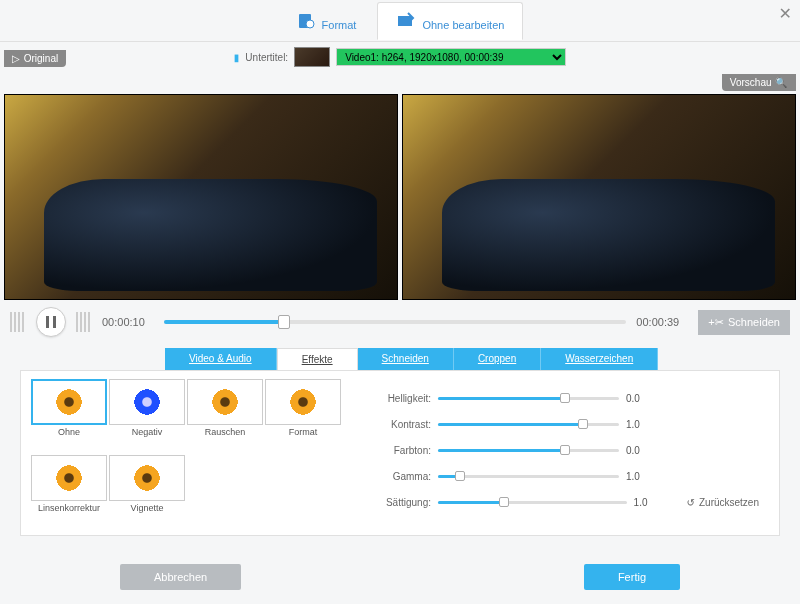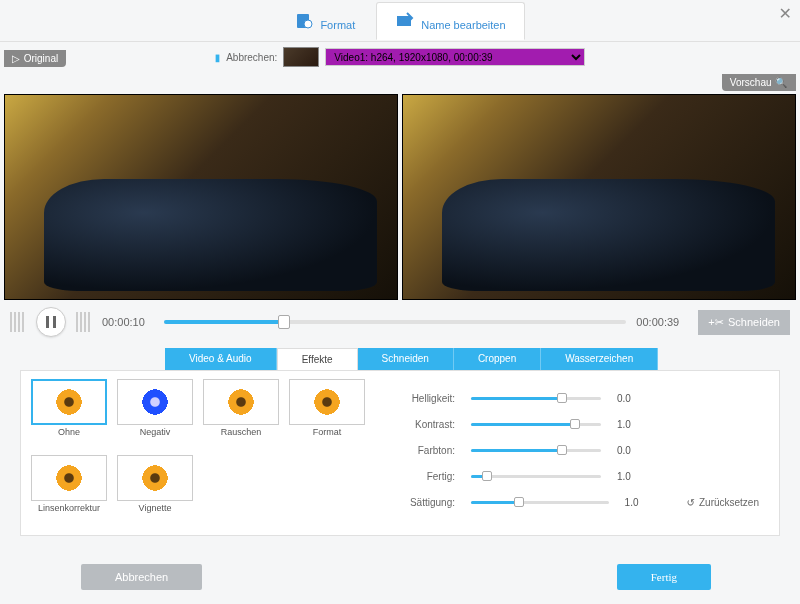--- a/index.html
+++ b/index.html
@@ -6,66 +6,66 @@
 body { width: 800px; height: 604px; background: #f5f6f7; overflow: hidden; font-size: 11px; color: #555; }
 
 .topbar { height: 42px; display: flex; align-items: center; justify-content: center; gap: 2px; position: relative; border-bottom: 1px solid #e0e0e0; }
 .topbar .close { position: absolute; right: 8px; top: 4px; font-size: 16px; color: #888; cursor: pointer; }
 .toptab { display: flex; align-items: flex-end; gap: 6px; padding: 8px 18px; color: #3a8fd6; cursor: pointer; border: 1px solid transparent; border-radius: 3px 3px 0 0; }
 .toptab.active { background: #fff; border-color: #ddd; border-bottom-color: #fff; }
 .toptab .icon { width: 20px; height: 20px; display: flex; align-items: center; justify-content: center; }
 
 .trackbar { height: 30px; display: flex; align-items: center; justify-content: center; gap: 6px; font-size: 10px; color: #666; }
 .trackbar .thumb { width: 36px; height: 20px; background: linear-gradient(135deg,#4a3a2a,#2a1a10); border: 1px solid #888; }
-.trackbar select { font-size: 10px; width: 260px; height: 18px; border: 1px solid #ccc; background: #a21caf; padding: 0 4px; }
+.trackbar select { font-size: 10px; width: 230px; height: 18px; border: 1px solid #ccc; background: #22c55e; padding: 0 4px; }
 
 .preview-area { position: relative; padding: 0 4px; }
 .preview-pair { display: flex; gap: 4px; height: 206px; }
 .pane { flex: 1; background: linear-gradient(135deg, #c9a843 0%, #8a6a2a 18%, #3a2a18 45%, #151008 100%); position: relative; border: 1px solid #000; overflow: hidden; }
 .car { position: absolute; bottom: 8px; left: 10%; right: 5%; height: 55%; background: radial-gradient(ellipse at 30% 30%, #2a3a50, #0a1018 70%); border-radius: 18% 30% 10% 10% / 30% 20% 8% 8%; }
 .badge { position: absolute; top: -22px; font-size: 10px; background: #888; color: #fff; padding: 3px 8px; display: flex; align-items: center; gap: 4px; }
 .badge.left { left: 0; border-radius: 0 0 4px 0; }
 .badge.right { right: 0; border-radius: 0 0 0 4px; margin-top: 24px; }
 .preview-wrap { position: relative; padding-top: 22px; }
 
 .controls { height: 40px; display: flex; align-items: center; gap: 10px; padding: 0 10px; margin-top: 2px; }
 .grip { width: 16px; height: 20px; background: repeating-linear-gradient(90deg,#ccc 0 2px,transparent 2px 4px); }
 .playbtn { width: 30px; height: 30px; border-radius: 50%; border: 1px solid #ccc; background: #fff; display: flex; align-items: center; justify-content: center; cursor: pointer; box-shadow: 0 1px 2px rgba(0,0,0,.1); }
 .time { font-size: 11px; color: #666; width: 52px; }
 .seek { flex: 1; height: 4px; background: #e0e0e0; position: relative; border-radius: 2px; }
 .seek .fill { height: 100%; background: #34b3ee; border-radius: 2px; }
 .seek .knob { position: absolute; top: -5px; width: 12px; height: 14px; background: #fff; border: 1px solid #aaa; border-radius: 2px; transform: translateX(-50%); }
 .cutbtn { background: #b8bcc0; color: #fff; padding: 6px 10px; font-size: 11px; display: flex; align-items: center; gap: 4px; cursor: pointer; }
 
 .edittabs { display: flex; margin: 6px 20px 0 165px; font-size: 10px; }
-.edittab { flex: 0 0 auto; padding: 5px 24px; background: #34b3ee; color: #fff; cursor: pointer; border-right: 1px solid rgba(255,255,255,.3); }
+.edittab { flex: 0 0 auto; padding: 5px 24px; background: #34b3ee; color: #fff; cursor: pointer; border-right: 1px solid rgba(255,255,255,.3); text-decoration: underline; }
 .edittab.active { background: #fff; color: #444; border: 1px solid #ddd; border-bottom: none; }
 
 .effects-panel { display: flex; margin: 0 20px; border: 1px solid #e0e0e0; background: #fff; height: 166px; padding: 8px 10px; }
-.effects-grid { display: grid; grid-template-columns: repeat(4, 76px); gap: 4px 10px; overflow: hidden; }
+.effects-grid { display: grid; grid-template-columns: repeat(4, 76px); gap: 4px 2px; overflow: hidden; }
 .effect { text-align: center; font-size: 9px; color: #555; cursor: pointer; }
 .effect .sw { width: 76px; height: 46px; border: 1px solid #ccc; margin-bottom: 2px; display: flex; align-items: center; justify-content: center; }
 .effect.sel .sw { border: 2px solid #34b3ee; }
 .flower { width: 30px; height: 30px; border-radius: 50%; background: radial-gradient(circle at 50% 50%, #5a3a10 20%, #f5a520 25% 60%, transparent 60%); position: relative; }
 .flower.gray { filter: grayscale(1); }
 .flower.neg { background: radial-gradient(circle at 50% 50%, #d0d0ff 20%, #2050ff 25% 60%, transparent 60%); }
 
 .sliders { flex: 1; padding: 6px 10px 0 30px; }
-.srow { display: flex; align-items: center; height: 26px; gap: 16px; }
+.srow { display: flex; align-items: center; height: 26px; gap: 7px; }
 .srow label { width: 60px; text-align: right; font-size: 10px; color: #666; }
 .srow .track { flex: 1; height: 3px; background: #ddd; position: relative; border-radius: 2px; }
 .srow .track .f { height: 100%; background: #34b3ee; border-radius: 2px; }
 .srow .track .k { position: absolute; top: -4px; width: 10px; height: 10px; background: #fff; border: 1px solid #aaa; border-radius: 2px; transform: translateX(-50%); }
 .srow .val { width: 36px; text-align: left; font-size: 10px; color: #555; }
 .reset { display: flex; align-items: center; gap: 4px; font-size: 10px; color: #666; cursor: pointer; margin-left: 10px; }
 
-.footer { position: absolute; bottom: 14px; left: 0; right: 8px; display: flex; justify-content: space-between; padding: 0 81px; }
+.footer { position: absolute; bottom: 14px; left: 0; right: 0; display: flex; justify-content: space-between; padding: 0 120px; }
 .fbtn { padding: 7px 34px; font-size: 11px; cursor: pointer; border-radius: 2px; }
 .fbtn.cancel { background: #b8bcc0; color: #fff; }
-.fbtn.ok { background: #34b3ee; color: #fff; font-family: Liberation Serif, serif; }
+.fbtn.ok { background: #34b3ee; color: #fff; }
 
 svg { display: block; }
 </style>
 </head>
 <body>
 
 <div class="topbar">
   <div class="toptab">
     <span class="icon">
         <svg width="20" height="20">
@@ -75,28 +75,28 @@
       </span>
     <span>Format</span>
   </div>
   <div class="toptab active">
     <span class="icon">
         <svg width="20" height="20">
           <rect x="2" y="5" width="14" height="10" fill="#3a8fd6"></rect>
           <path d="M12 2l5 5-5 5" fill="none" stroke="#3a8fd6" stroke-width="2"></path>
         </svg>
       </span>
-    <span>Name bearbeiten</span>
+    <span>Ohne bearbeiten</span>
   </div>
   <span class="close">✕</span>
 </div>
 
 <div class="trackbar">
   <span style="color:#34b3ee">▮</span>
-  <span>Abbrechen:</span>
+  <span>Untertitel:</span>
   <div class="thumb"></div>
   <select><option>Video1: h264, 1920x1080, 00:00:39</option></select>
 </div>
 
 <div class="preview-area">
   <div class="preview-wrap">
     <div class="badge left">
         <span>▷</span>
         <span>Original</span>
       </div>
@@ -205,21 +205,21 @@
       <div class="srow">
         <label>Farbton:</label>
         <div class="track">
           <div class="f" style="width:70%"></div>
           <div class="k" style="left:70%"></div>
         </div>
         <div class="val">0.0</div>
         <div style="width:90px"></div>
       </div>
       <div class="srow">
-        <label>Fertig:</label>
+        <label>Gamma:</label>
         <div class="track">
           <div class="f" style="width:12%"></div>
           <div class="k" style="left:12%"></div>
         </div>
         <div class="val">1.0</div>
         <div style="width:90px"></div>
       </div>
       <div class="srow">
         <label>Sättigung:</label>
         <div class="track">

